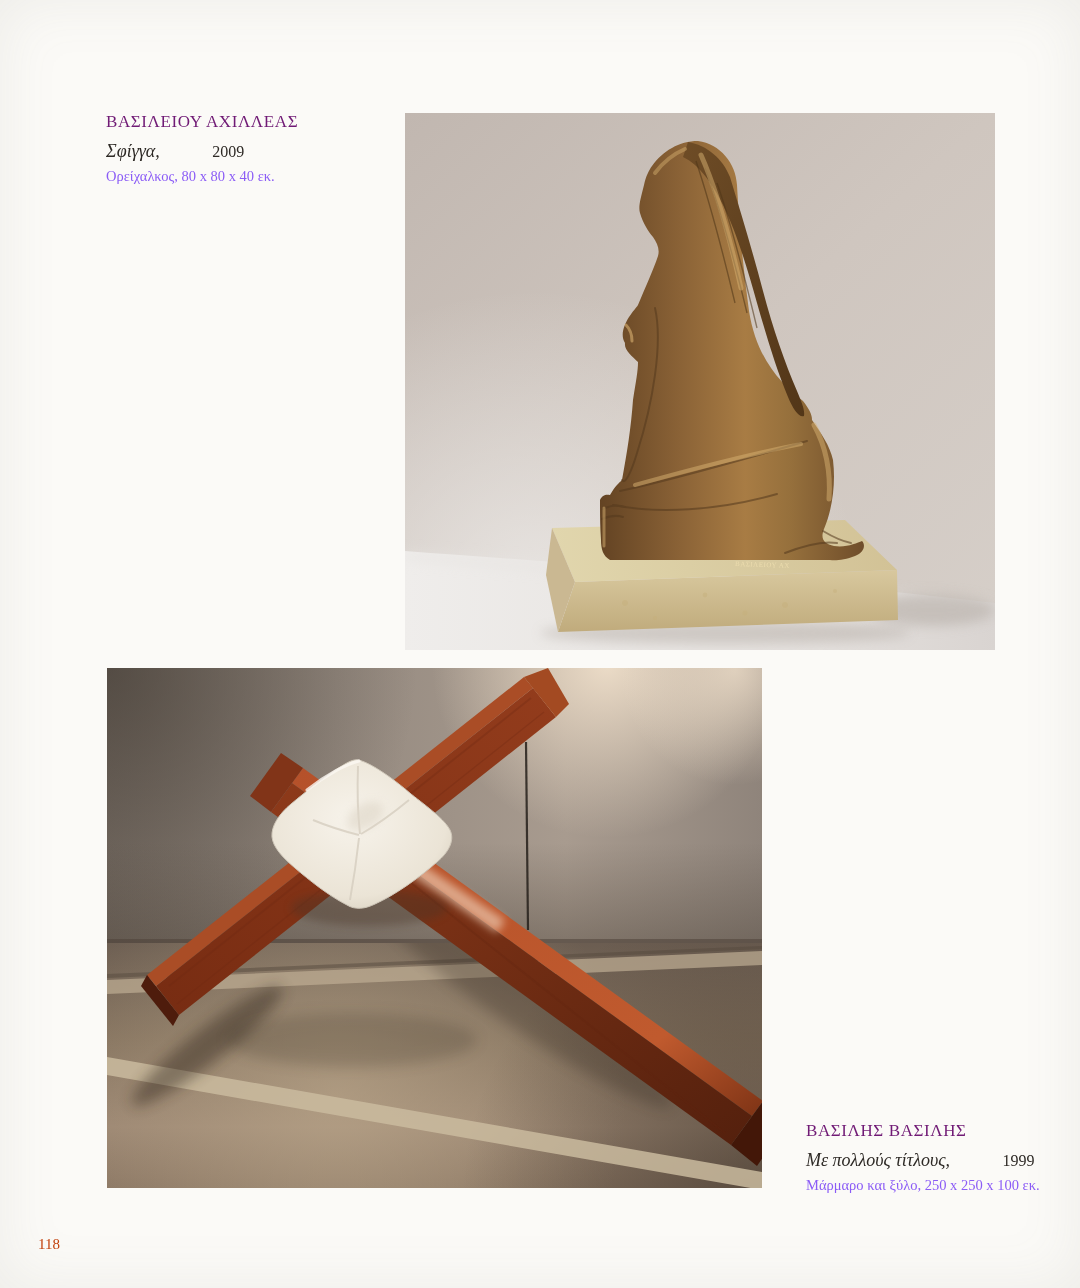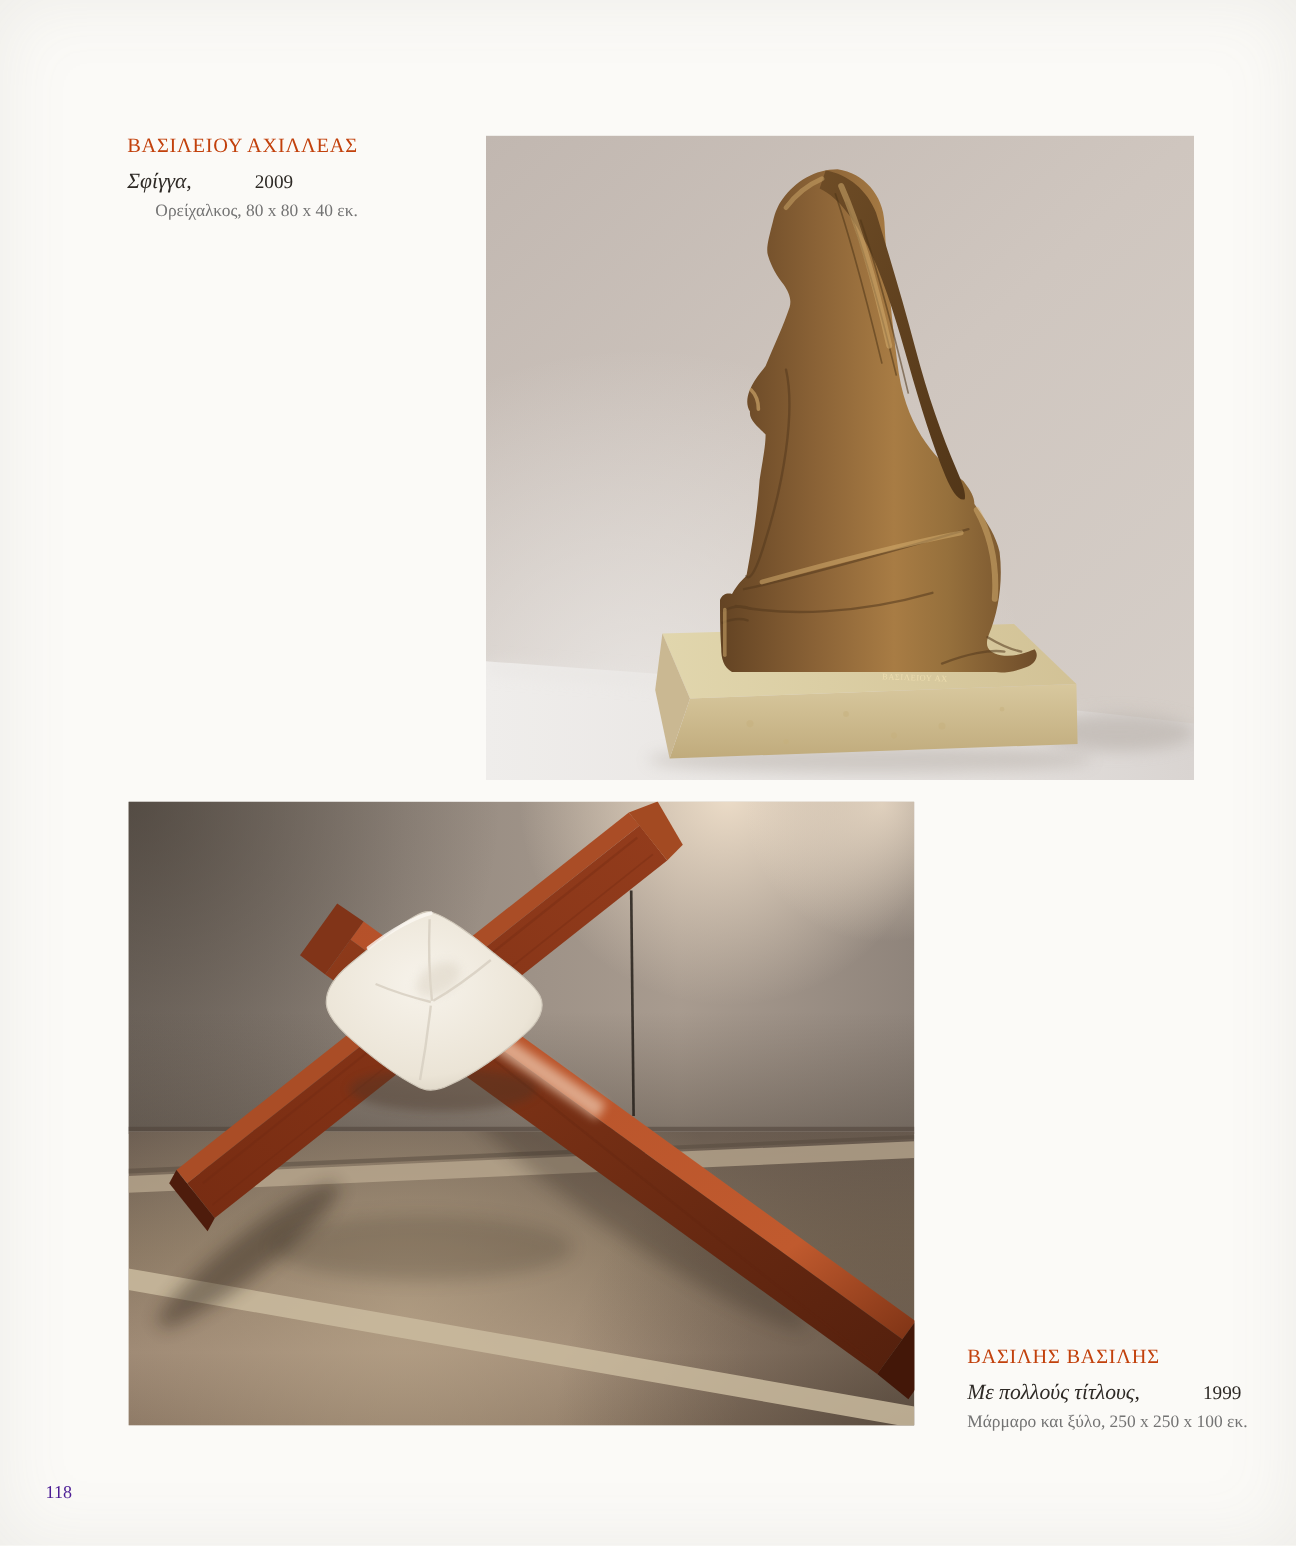--- a/index.html
+++ b/index.html
@@ -7,28 +7,28 @@
     width:1080px;height:1288px;position:relative;
     background:#fbfaf7;
     font-family:"Liberation Serif", serif;
     overflow:hidden;
   }
   .page-edge{
     position:absolute;inset:0;pointer-events:none;
     box-shadow:inset 0 0 60px rgba(120,115,108,0.10);
   }
   .caption{position:absolute;color:#2e2a26;}
-  .artist{font-size:17px;letter-spacing:0.6px;color:#c2410c;white-space:nowrap;}
+  .artist{font-size:17px;letter-spacing:0.6px;color:#701a75;white-space:nowrap;}
   .titleline{margin-top:9px;font-size:18px;white-space:nowrap;}
   .title{font-style:italic;}
   .year{font-size:16px;margin-left:48px;}
-  .materials{margin-top:6px;font-size:14.5px;color:#737373;white-space:nowrap;text-align:right;}
+  .materials{margin-top:6px;font-size:14.5px;color:#8b5cf6;white-space:nowrap;}
   #caption1{left:106px;top:112px;}
   #caption2{left:806px;top:1121px;}
-  #pagenum{position:absolute;left:38px;top:1236px;font-size:15px;color:#4c1d95;}
+  #pagenum{position:absolute;left:38px;top:1236px;font-size:15px;color:#c2410c;}
   .photo{position:absolute;display:block;}
   #photo1{left:405px;top:113px;width:590px;height:537px;}
   #photo2{left:107px;top:668px;width:655px;height:520px;}
   .photo svg{display:block;width:100%;height:100%;}
 </style>
 </head>
 <body>
 
 <div class="page-edge"></div>
 

